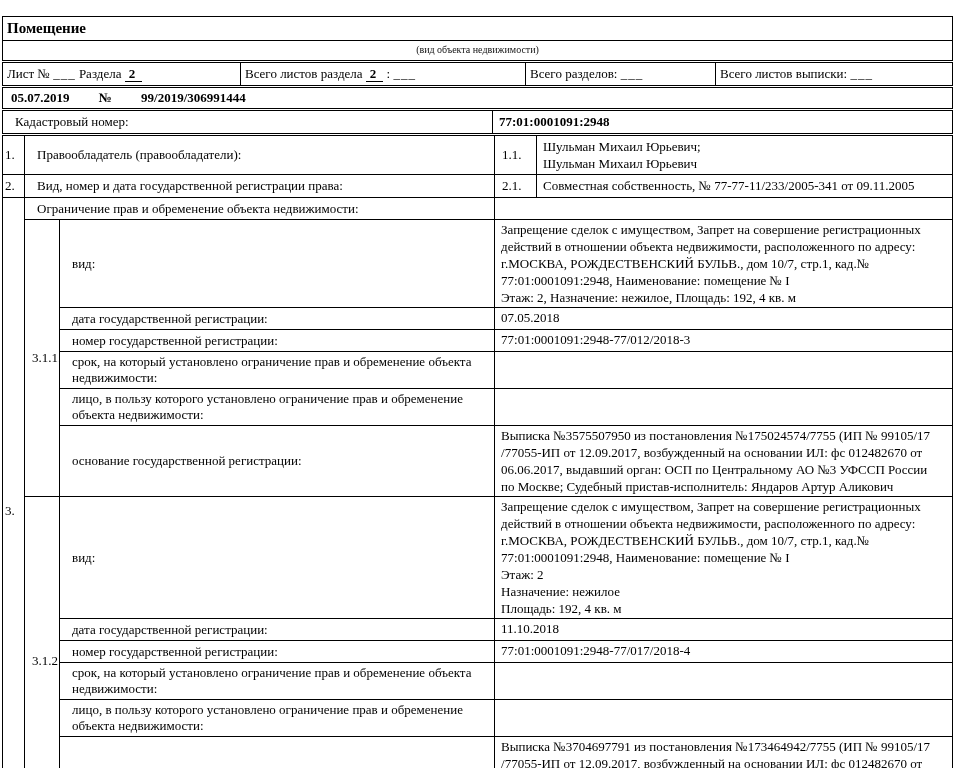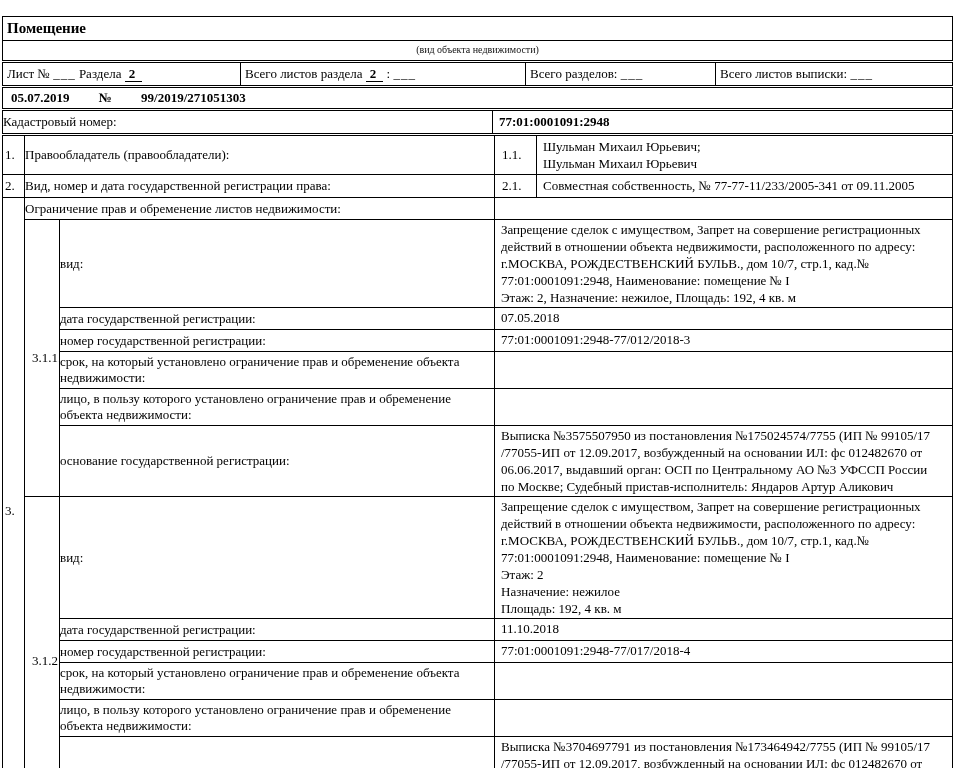--- a/index.html
+++ b/index.html
@@ -9,21 +9,21 @@
     overflow:hidden;
     background:#fff;
     color:#000;
     font-family:"Liberation Serif","DejaVu Serif",serif;
     font-size:13px;
     box-sizing:border-box;
     padding:5px 0 0 2px;
     margin-top:11px;
   }
   table{border-collapse:collapse;table-layout:fixed;width:950px;}
-  td{border:1px solid #000;padding:1px 0;vertical-align:middle;overflow:hidden;}
+  td{border:1px solid #000;padding:1px 12px;vertical-align:middle;overflow:hidden;}
   .gap{margin-top:1px;}         
   .fuse{margin-top:-1px;}
   .preline{white-space:pre-line;}
   .val{vertical-align:top;padding:1px 18px 1px 6px;line-height:17px;}
   .lab{line-height:16px;padding-right:8px;}
   .numcell{text-align:left;vertical-align:middle;padding:1px 2px;}
   .subnumcell{vertical-align:middle;padding:1px 7px;text-align:left;}
   .title-row td{border-bottom:1px solid #000;}
   .title{font-size:15px;font-weight:bold;padding:3px 4px;}
   .caption{font-size:10px;text-align:center;padding:3px 0 5px 0;color:#111;}
@@ -98,21 +98,21 @@
 
   <table class="gap">
     <colgroup>
         <col style="width:950px">
       </colgroup>
     <tbody>
         <tr class="date-row">
       <td>
         <span class="date-part">05.07.2019</span>
         <span class="date-part">№</span>
-        <span>99/2019/271051303</span>
+        <span>99/2019/306991444</span>
       </td>
     </tr>
   </tbody>
     </table>
 
   <table class="gap">
     <colgroup>
         <col style="width:490px">
         <col style="width:460px">
       </colgroup>
@@ -151,21 +151,21 @@
   <table class="fuse">
     <colgroup>
         <col style="width:22px">
         <col style="width:35px">
         <col style="width:435px">
         <col style="width:458px">
       </colgroup>
     <tbody>
         <tr class="h-hdr">
       <td class="numcell" rowspan="13">3.</td>
-      <td class="lab" colspan="2">Ограничение прав и обременение листов недвижимости:</td>
+      <td class="lab" colspan="2">Ограничение прав и обременение объекта недвижимости:</td>
       <td></td>
     </tr>
 
     <tr class="h-vid1">
       <td class="subnumcell" rowspan="6">3.1.1.</td>
       <td class="lab">вид:</td>
       <td class="val preline">Запрещение сделок с имуществом, Запрет на совершение регистрационных действий в отношении объекта недвижимости, расположенного по адресу: г.МОСКВА, РОЖДЕСТВЕНСКИЙ БУЛЬВ., дом 10/7, стр.1, кад.№ 77:01:0001091:2948, Наименование: помещение № I
 Этаж: 2, Назначение: нежилое, Площадь: 192, 4 кв. м</td>
     </tr>
     <tr class="h-one">

